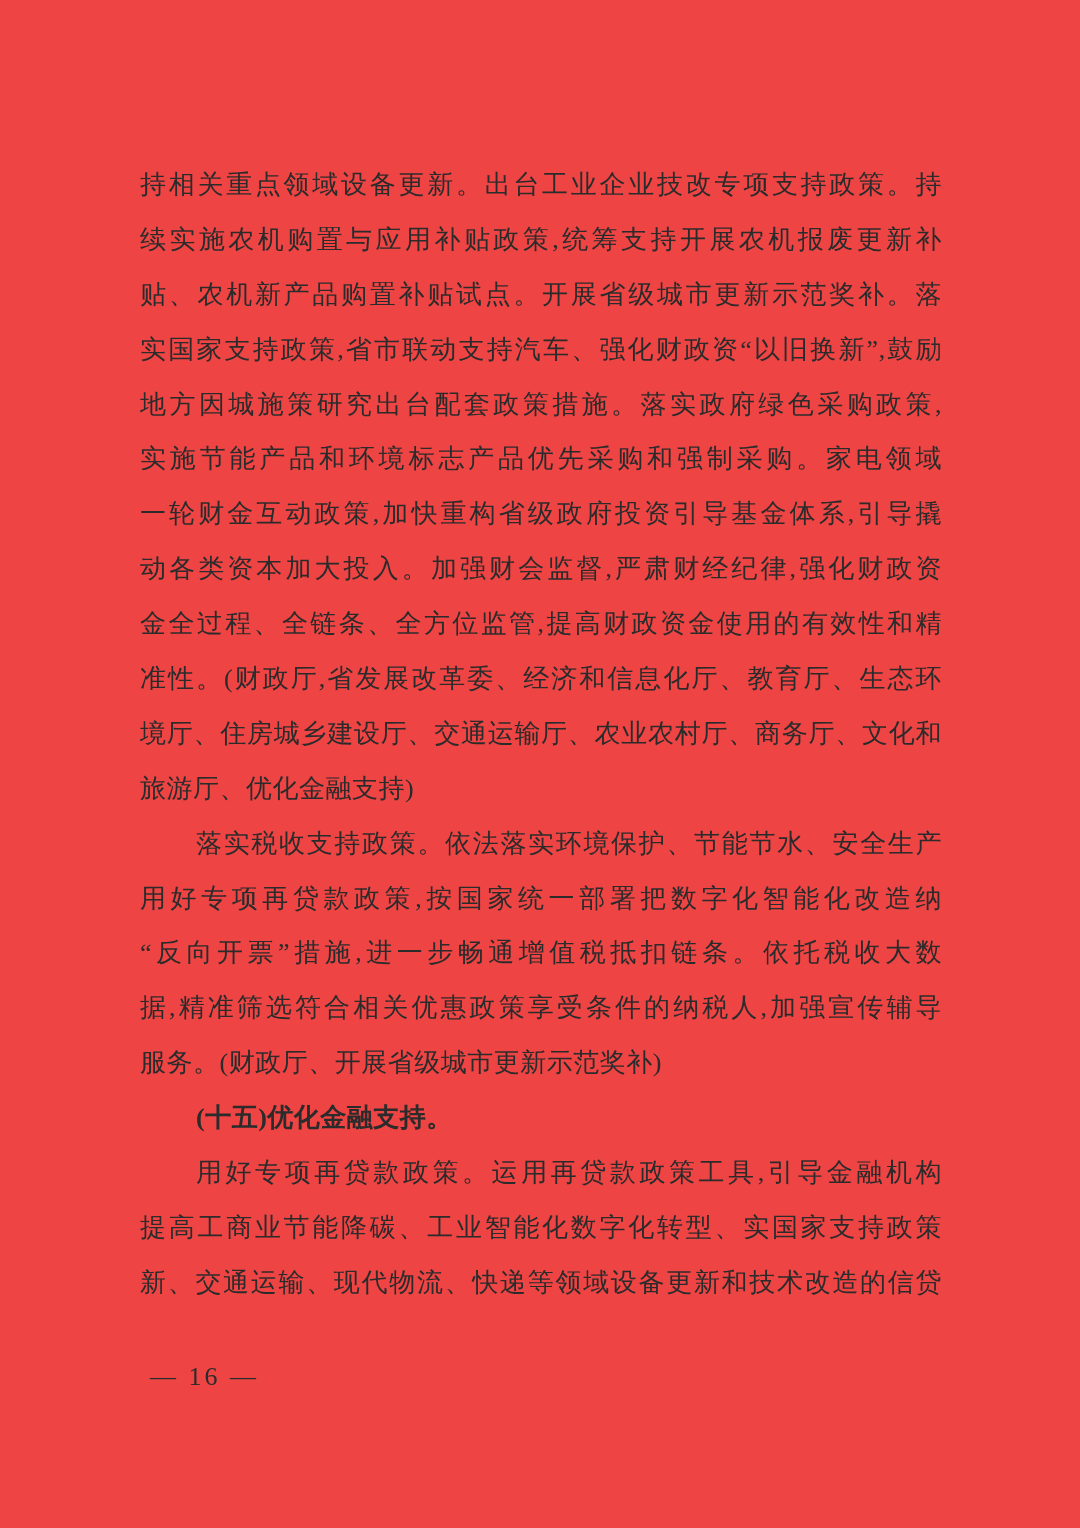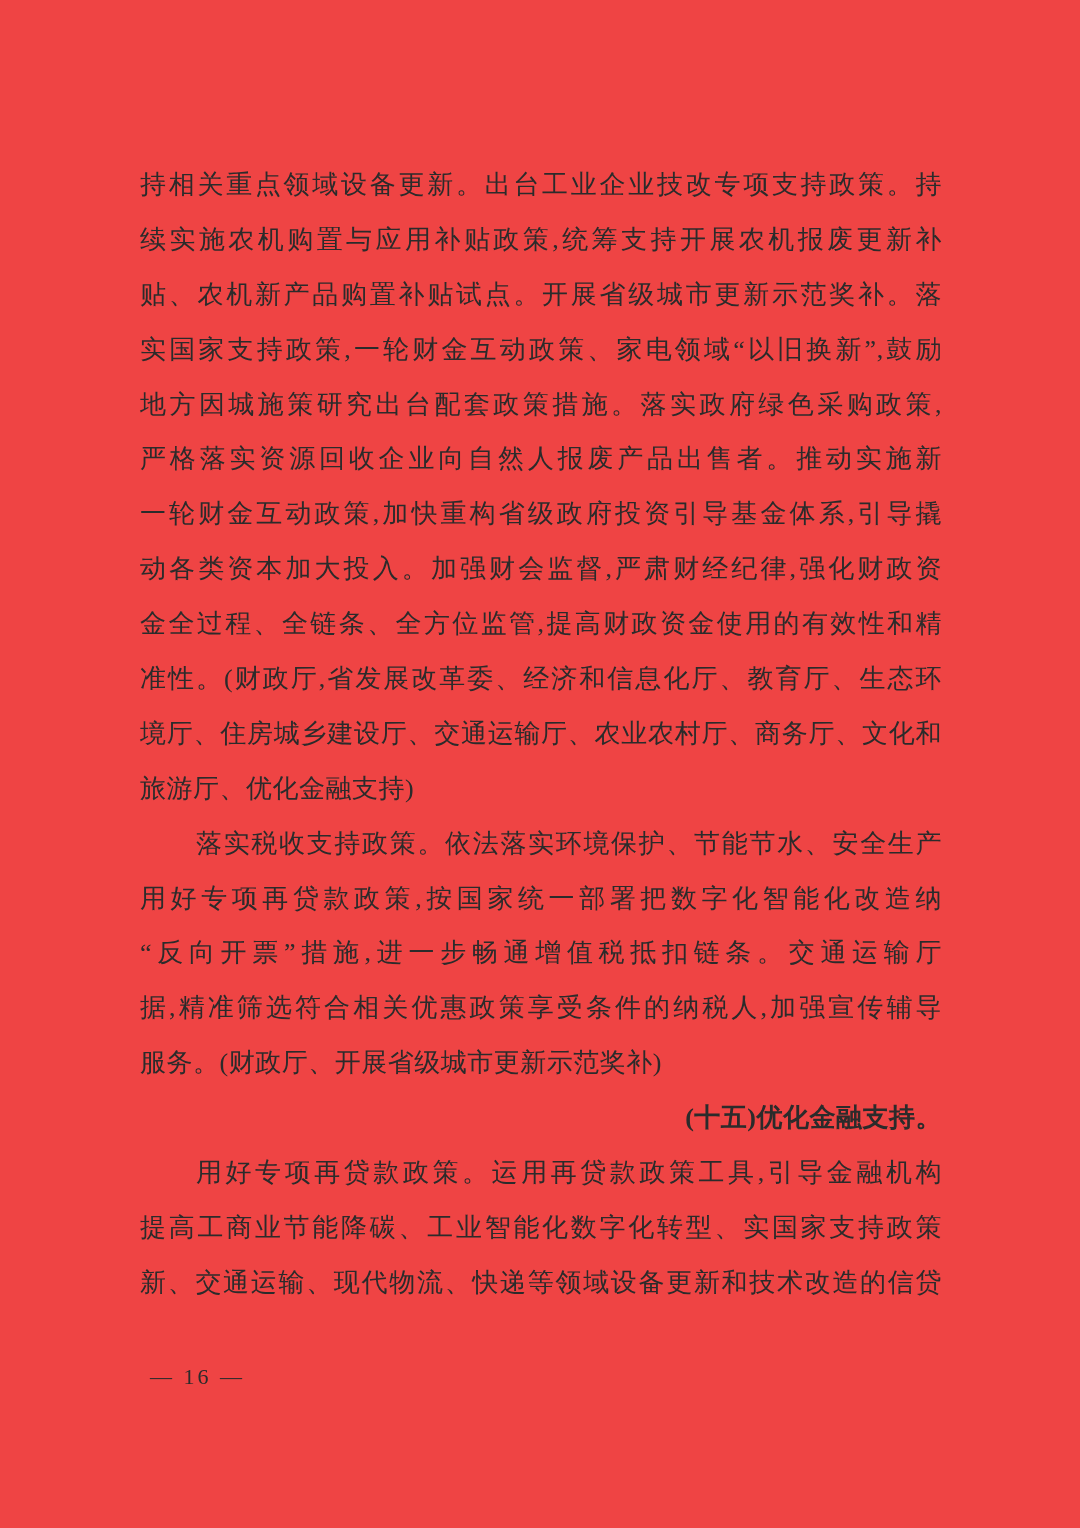--- a/index.html
+++ b/index.html
@@ -37,55 +37,54 @@
     white-space: nowrap;
   }
   .line.fill {
     white-space: normal;
     text-align: justify;
     text-align-last: justify;
     text-justify: inter-character;
   }
   .line.indent {
     text-indent: 56px;
-    text-align: right;
   }
   .line.heading {
     font-weight: bold;
   }
   .page-number {
     position: absolute;
     left: 150px;
     top: 1362px;
-    font-size: 22px;
+    font-size: 26px;
     line-height: 30px;
     color: #2b2b2b;
     letter-spacing: 3px;
   }
 </style>
 </head>
 <body>
 
 <div class="page">
   <div class="text-block">
     <div class="line fill">持相关重点领域设备更新。出台工业企业技改专项支持政策。持</div>
     <div class="line fill">续实施农机购置与应用补贴政策,统筹支持开展农机报废更新补</div>
     <div class="line fill">贴、农机新产品购置补贴试点。开展省级城市更新示范奖补。落</div>
-    <div class="line fill">实国家支持政策,一轮财金互动政策、家电领域“以旧换新”,鼓励</div>
+    <div class="line fill">实国家支持政策,省市联动支持汽车、强化财政资“以旧换新”,鼓励</div>
     <div class="line fill">地方因城施策研究出台配套政策措施。落实政府绿色采购政策,</div>
-    <div class="line fill">严格落实资源回收企业向自然人报废产品出售者。推动实施新</div>
+    <div class="line fill">实施节能产品和环境标志产品优先采购和强制采购。家电领域</div>
     <div class="line fill">一轮财金互动政策,加快重构省级政府投资引导基金体系,引导撬</div>
     <div class="line fill">动各类资本加大投入。加强财会监督,严肃财经纪律,强化财政资</div>
     <div class="line fill">金全过程、全链条、全方位监管,提高财政资金使用的有效性和精</div>
     <div class="line fill">准性。(财政厅,省发展改革委、经济和信息化厅、教育厅、生态环</div>
     <div class="line fill">境厅、住房城乡建设厅、交通运输厅、农业农村厅、商务厅、文化和</div>
     <div class="line">旅游厅、优化金融支持)</div>
     <div class="line indent fill">落实税收支持政策。依法落实环境保护、节能节水、安全生产</div>
     <div class="line fill">用好专项再贷款政策,按国家统一部署把数字化智能化改造纳</div>
-    <div class="line fill">“反向开票”措施,进一步畅通增值税抵扣链条。交通运输厅</div>
+    <div class="line fill">“反向开票”措施,进一步畅通增值税抵扣链条。依托税收大数</div>
     <div class="line fill">据,精准筛选符合相关优惠政策享受条件的纳税人,加强宣传辅导</div>
     <div class="line">服务。(财政厅、开展省级城市更新示范奖补)</div>
     <div class="line indent heading">(十五)优化金融支持。</div>
     <div class="line indent fill">用好专项再贷款政策。运用再贷款政策工具,引导金融机构</div>
     <div class="line fill">提高工商业节能降碳、工业智能化数字化转型、实国家支持政策</div>
     <div class="line fill">新、交通运输、现代物流、快递等领域设备更新和技术改造的信贷</div>
   </div>
   <div class="page-number">— 16 —</div>
 </div>
 

